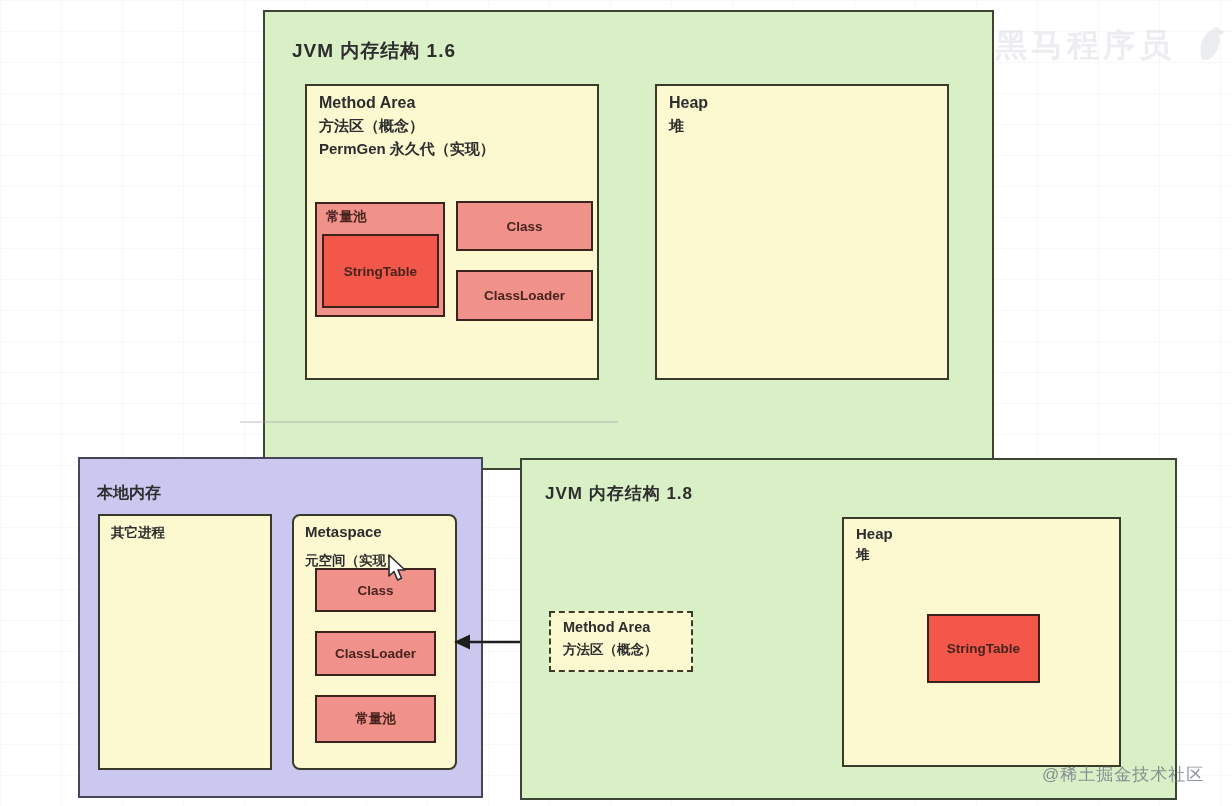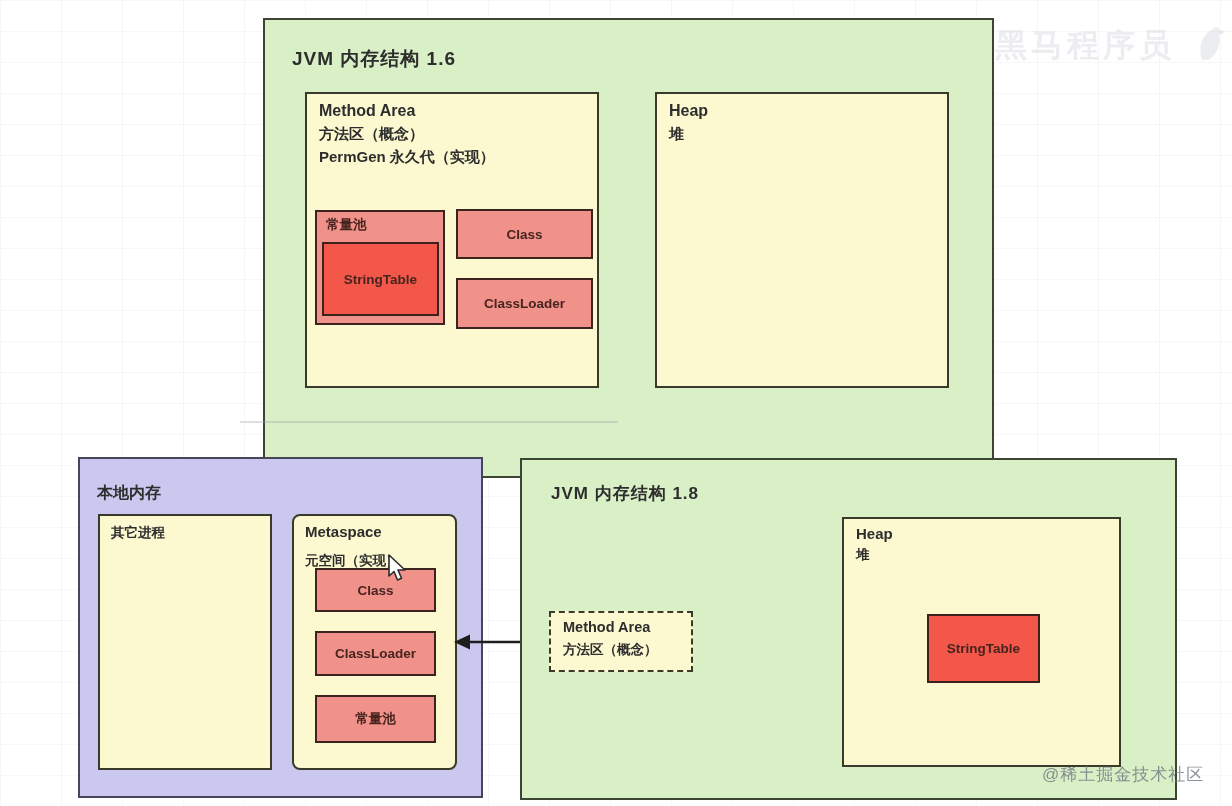--- a/index.html
+++ b/index.html
@@ -31,21 +31,21 @@
     font-weight:bold;font-size:32px;letter-spacing:4px;
     color:rgba(205,208,216,0.38);white-space:nowrap;
   }
   .wm-bottom{
     font-size:17px;color:rgba(118,126,133,0.85);letter-spacing:1px;white-space:nowrap;
   }
 </style>
 </head>
 <body>
 
-<div class="abs panel-green" style="left:263px;top:10px;width:731px;height:460px;margin-top:8px;">
+<div class="abs panel-green" style="left:263px;top:10px;width:731px;height:460px;">
 
   <div class="abs title-lg" style="left:27px;top:26px;">JVM 内存结构 1.6</div>
 
   <div class="abs panel-yellow" style="left:40px;top:72px;width:294px;height:296px;">
     <div class="abs title-md" style="left:12px;top:8px;">Method Area</div>
     <div class="abs label-bold" style="left:12px;top:31px;">方法区（概念）</div>
     <div class="abs label-bold" style="left:12px;top:54px;">PermGen 永久代（实现）</div>
 
     <div class="abs box-pink" style="left:8px;top:116px;width:130px;height:115px;">
       <div class="abs pink-label" style="left:9px;top:4px;">常量池</div>
@@ -101,21 +101,21 @@
   <path d="M3,1 L3,22 L8,17.5 L11.5,26 L15.5,24.2 L12,16 L19,16 Z" fill="#ffffff" stroke="#2b2b2b" stroke-width="1.6" stroke-linejoin="round"></path>
 </svg>
 
 <svg class="abs" style="left:452px;top:630px;width:100px;height:24px;" viewBox="0 0 100 24">
   <line x1="100" y1="12" x2="14" y2="12" stroke="#1e1e1e" stroke-width="2.6"></line>
   <polygon points="2,12 18,4.5 18,19.5" fill="#1e1e1e"></polygon>
 </svg>
 
 <div class="abs panel-green" style="left:520px;top:458px;width:657px;height:342px;">
 
-  <div class="abs title-lg" style="left:23px;top:22px;font-size:17px;margin-left:6px;">JVM 内存结构 1.8</div>
+  <div class="abs title-lg" style="left:23px;top:22px;font-size:17px;">JVM 内存结构 1.8</div>
 
   <div class="abs panel-yellow dashed" style="left:27px;top:151px;width:144px;height:61px;">
     <div class="abs label-bold" style="left:12px;top:6px;font-size:14.5px;">Method Area</div>
     <div class="abs label-sm" style="left:12px;top:28px;">方法区（概念）</div>
   </div>
 
   <div class="abs panel-yellow" style="left:320px;top:57px;width:279px;height:250px;">
     <div class="abs title-md" style="left:12px;top:6px;font-size:15px;">Heap</div>
     <div class="abs label-sm" style="left:12px;top:27px;">堆</div>
 

